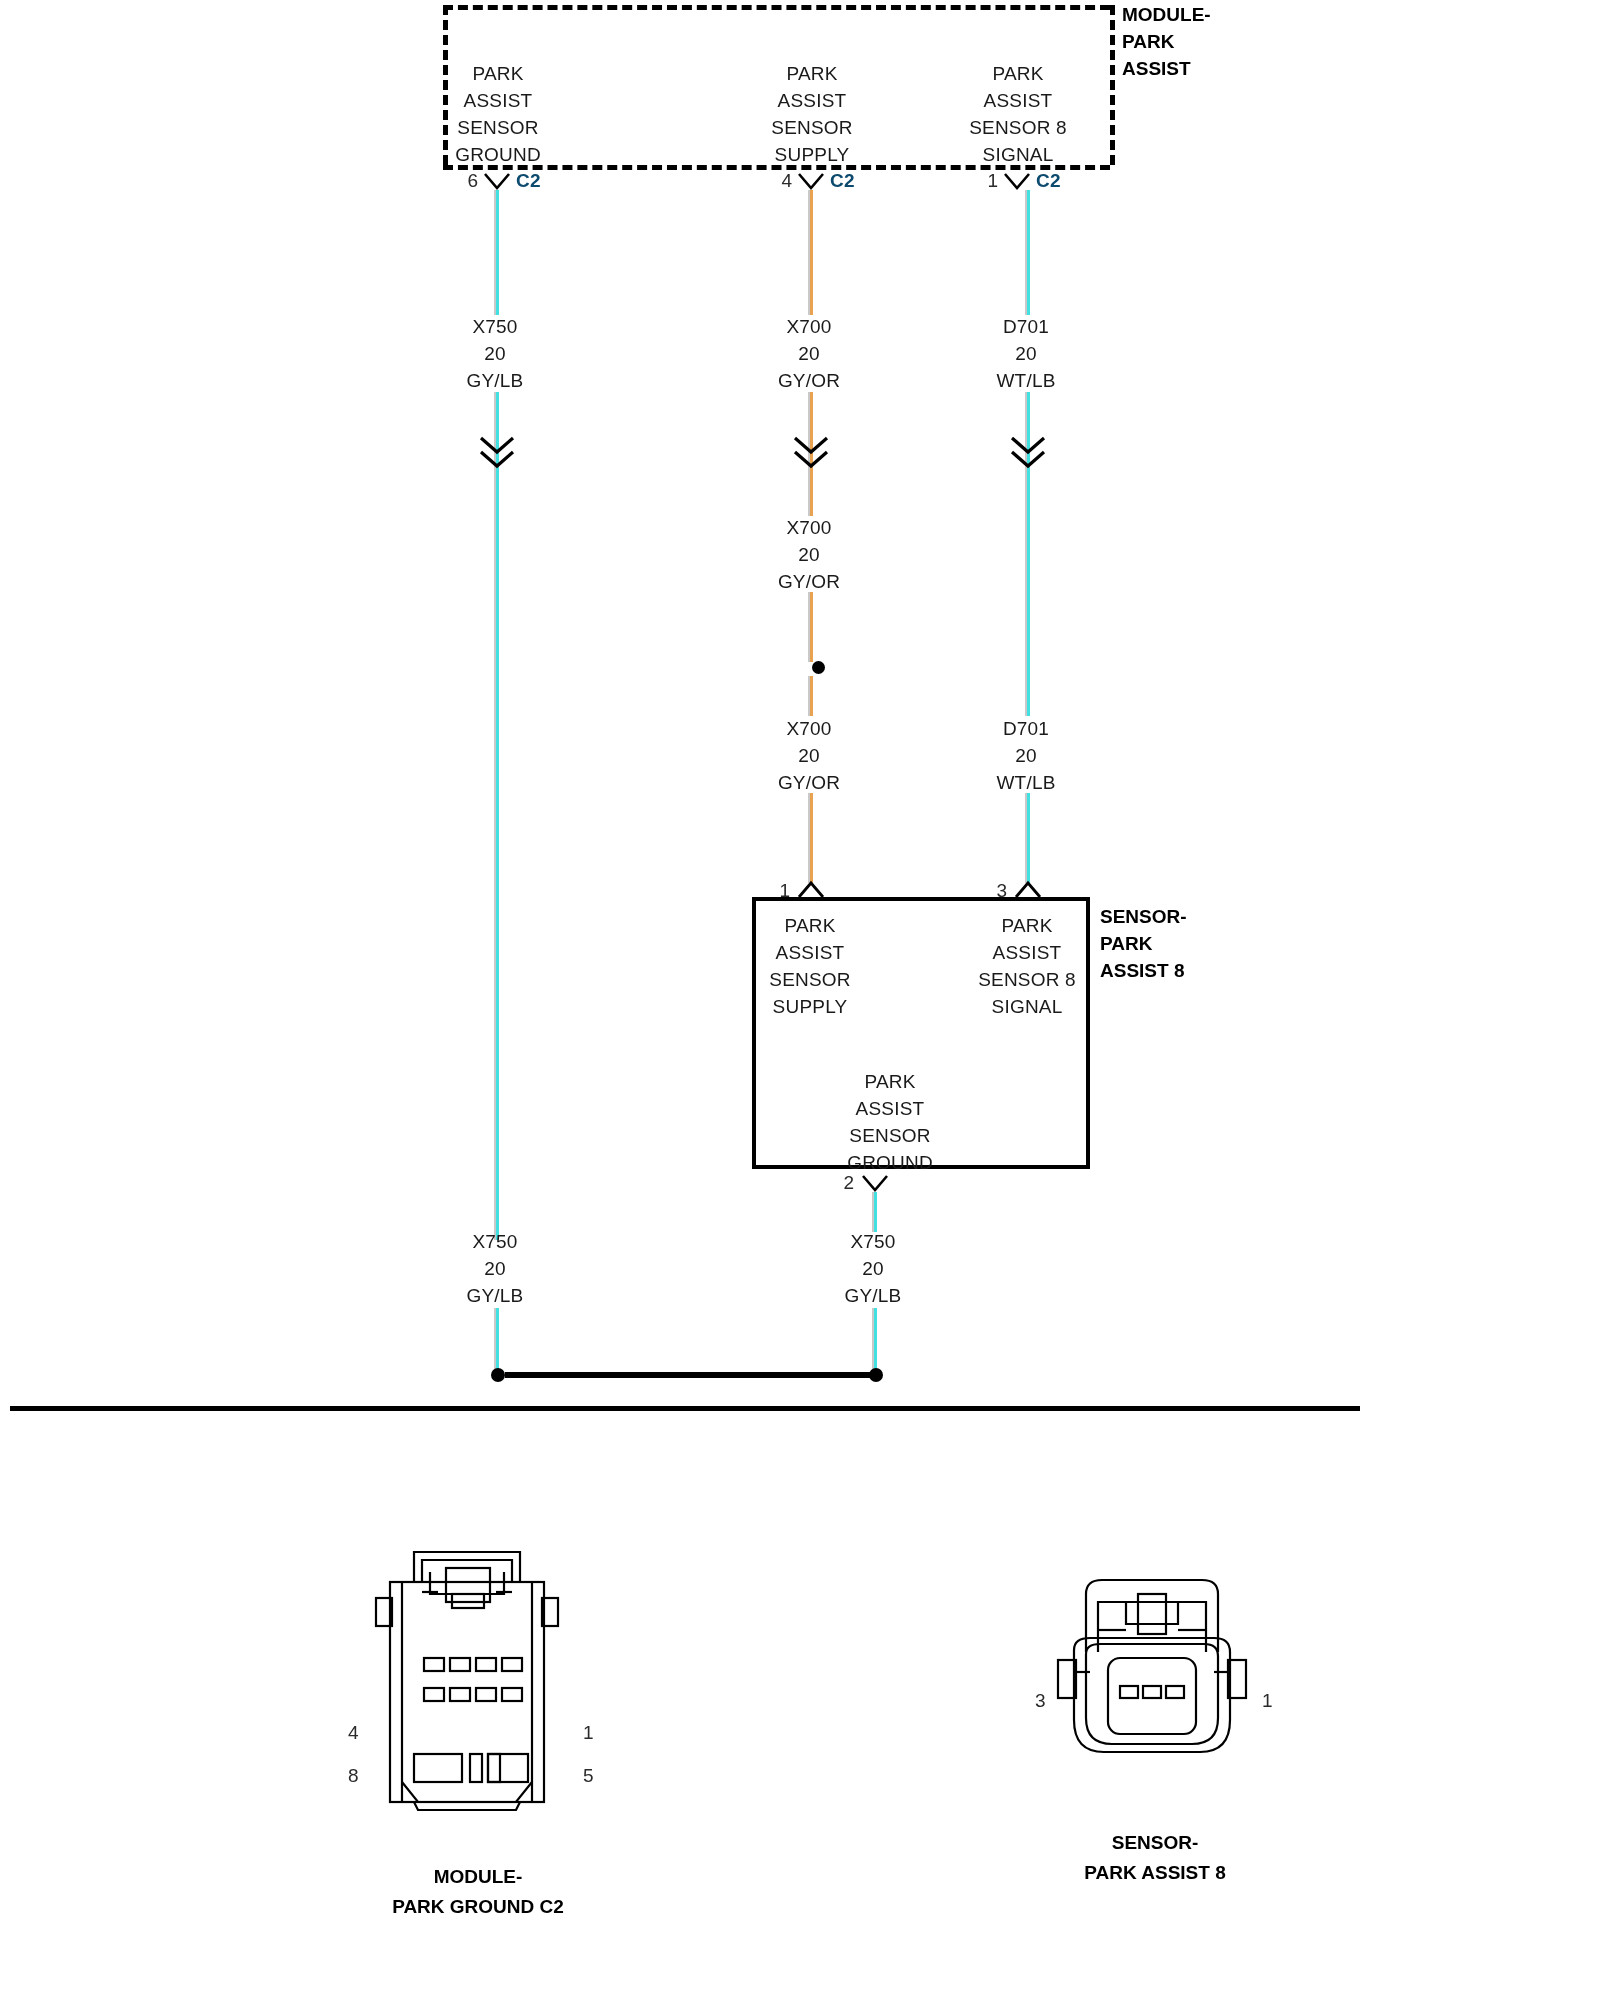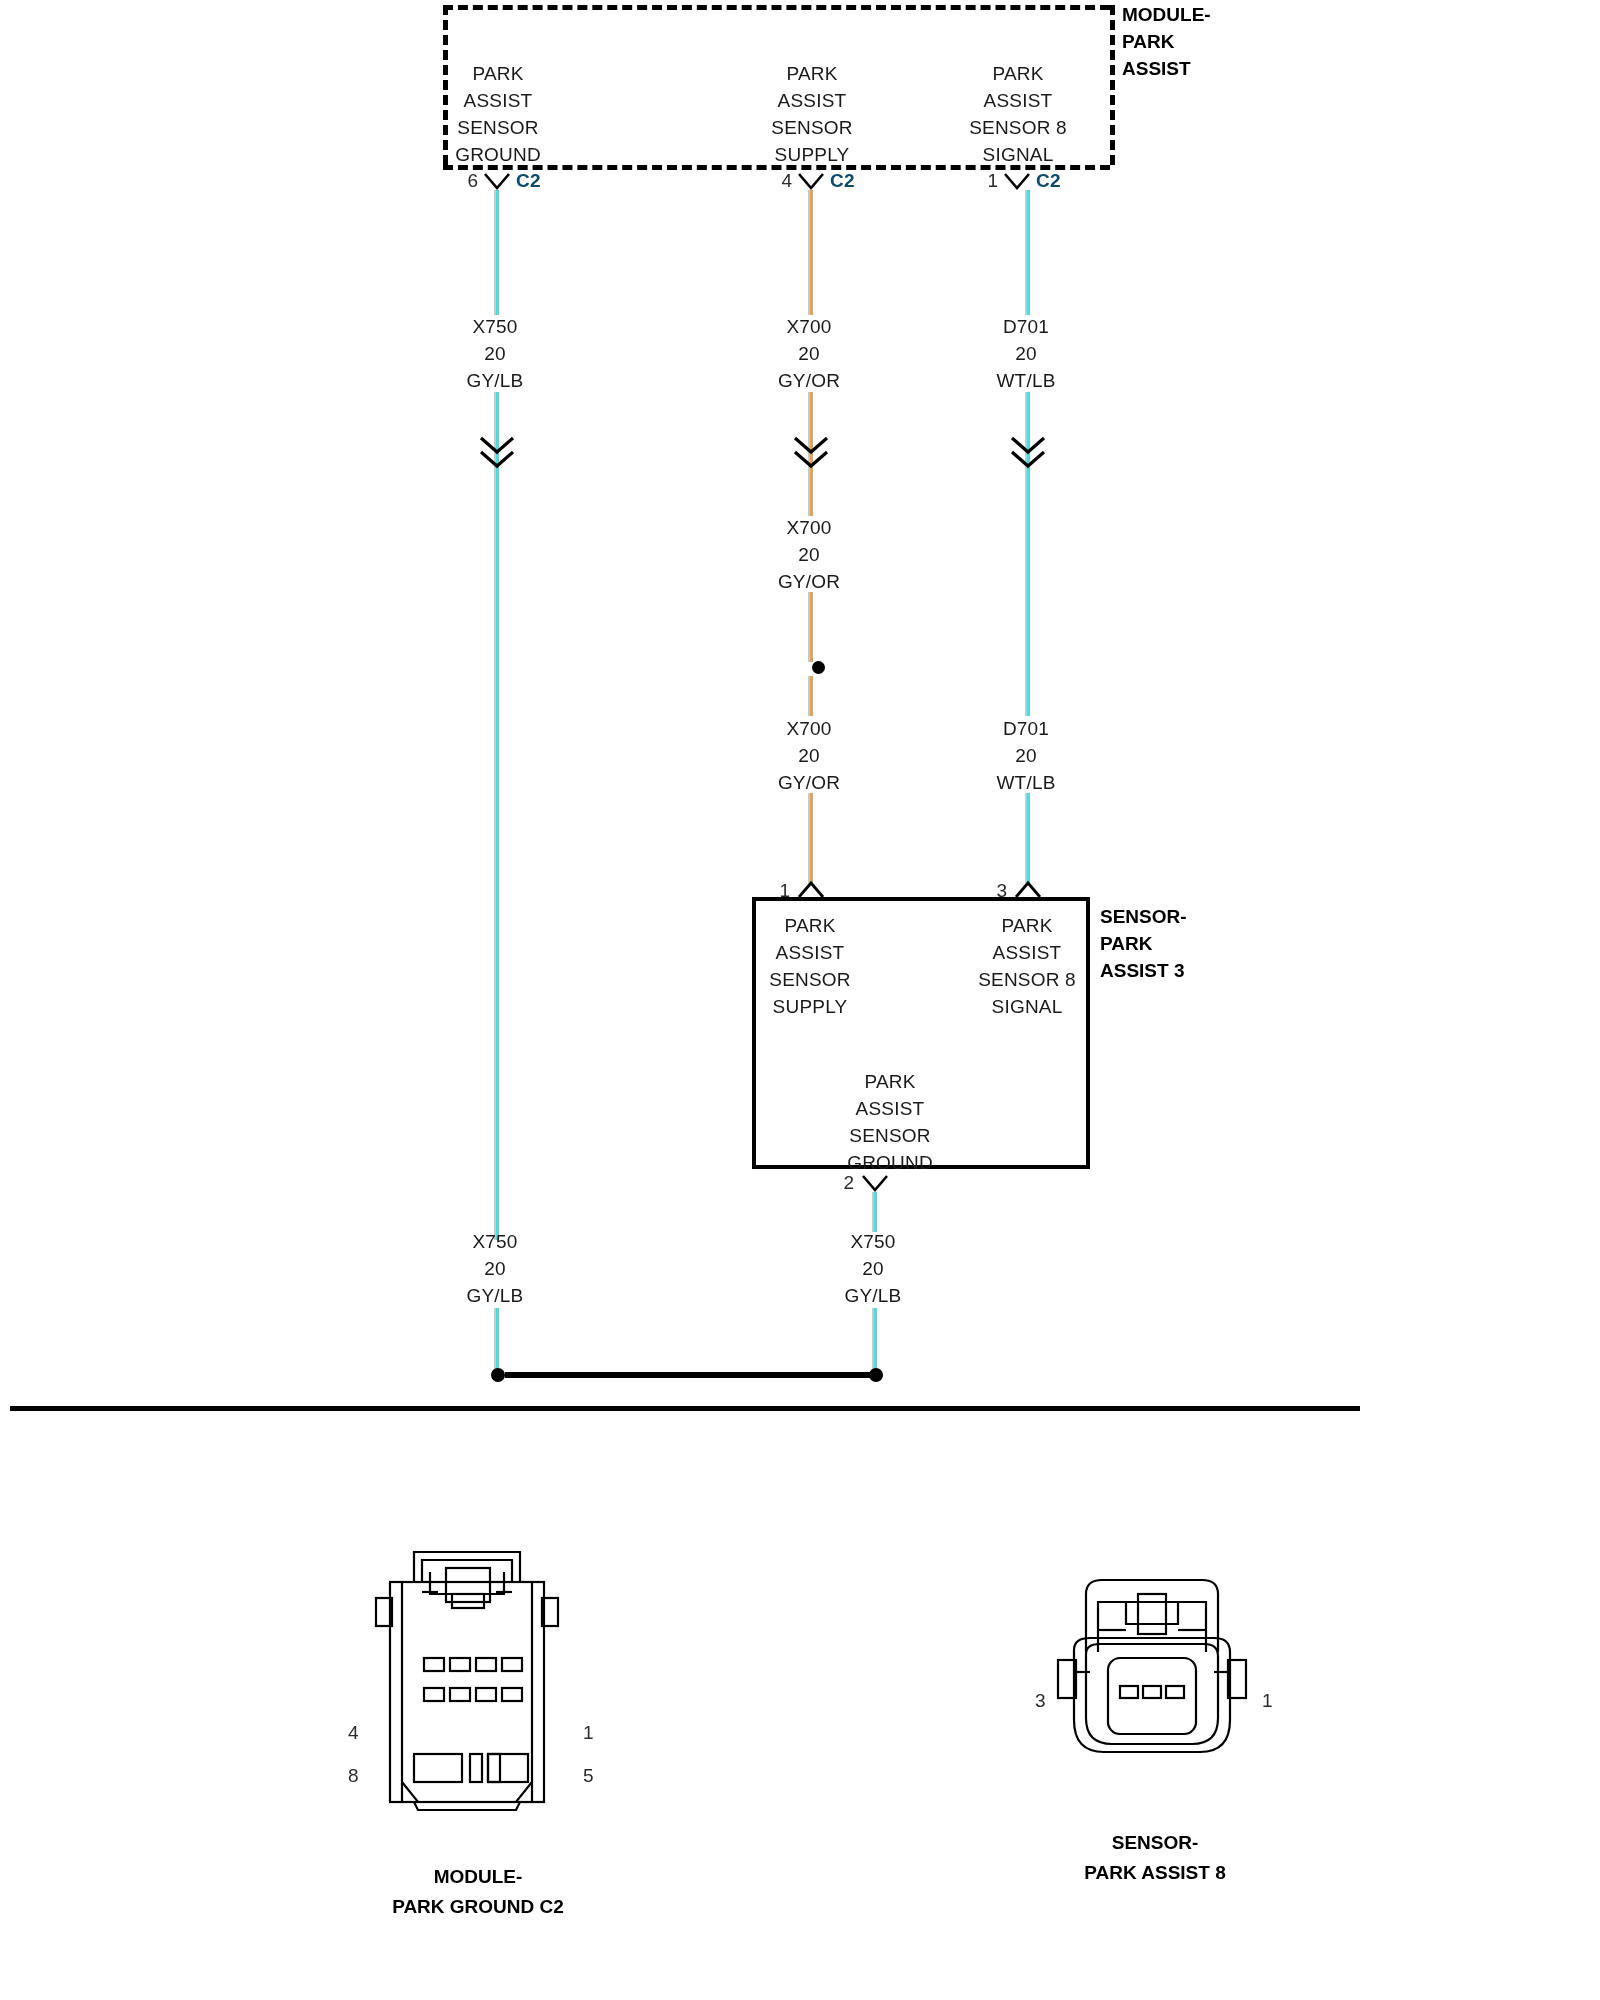--- a/index.html
+++ b/index.html
@@ -260,21 +260,21 @@
   <div class="abs pinnum lbl-r" style="left:977px; top:880px; width:30px;">3</div>
   <svg class="abs" style="left:1015px; top:880px;" width="26" height="20">
     <polyline points="1,17 13,3 25,17" fill="none" stroke="#000" stroke-width="2.8"></polyline>
   </svg>
 
   <div class="solidbox" style="left:752px; top:897px; width:338px; height:272px;"></div>
 
   <div class="abs ttl" style="left:1100px; top:903px;">
     <div>SENSOR-</div>
     <div>PARK</div>
-    <div>ASSIST 3</div>
+    <div>ASSIST 8</div>
   </div>
 
   <div class="abs lbl lbl-c stack" style="left:730px; top:912px; width:160px;">
     <div>PARK</div>
     <div>ASSIST</div>
     <div>SENSOR</div>
     <div>SUPPLY</div>
   </div>
 
   <div class="abs lbl lbl-c stack" style="left:947px; top:912px; width:160px;">

